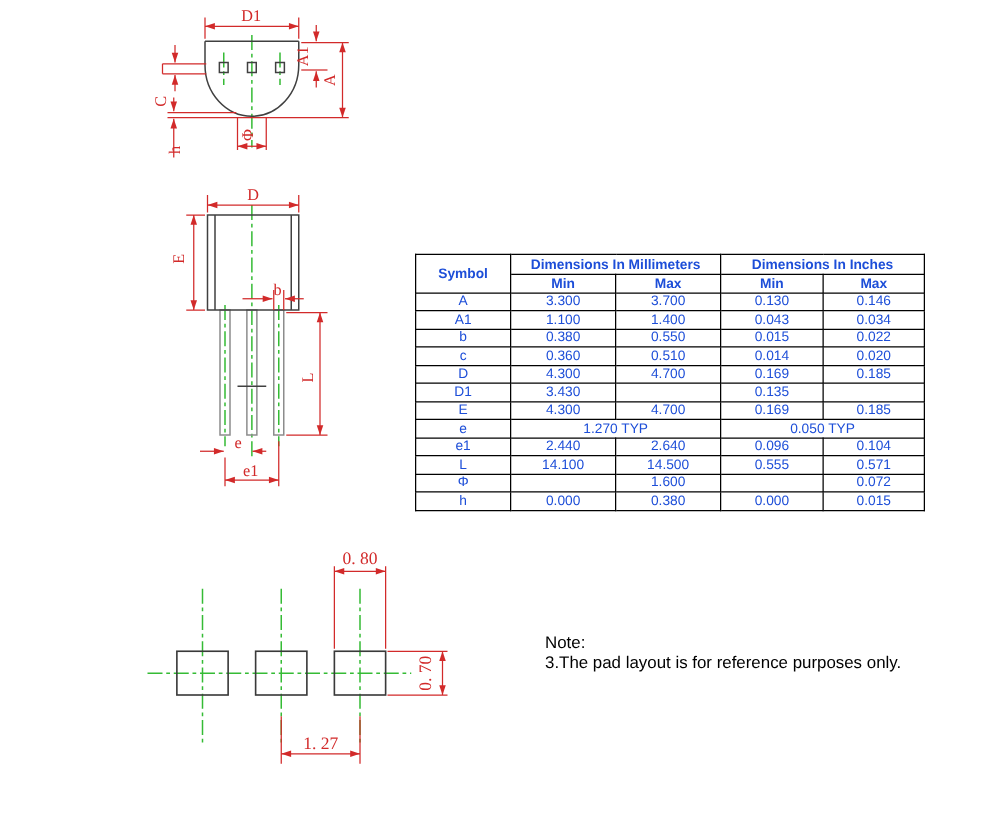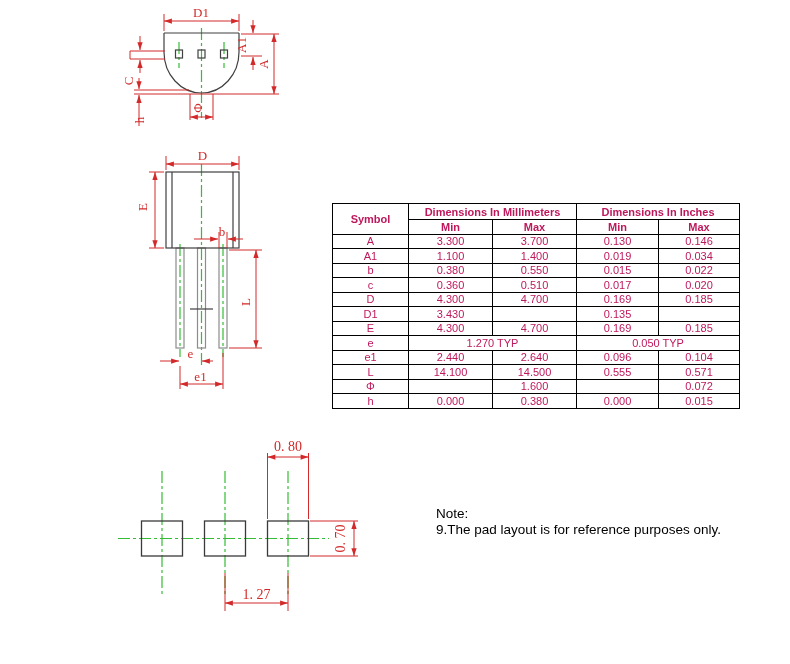--- a/index.html
+++ b/index.html
@@ -3,21 +3,21 @@
 <meta charset="utf-8">
 <style>
   html,body{margin:0;padding:0;background:#fff;}
   #canvas{position:relative;width:790px;height:664px;background:#ffffff;overflow:hidden;
           font-family:"Liberation Sans",sans-serif;margin-left:36px;}
   #drawing{position:absolute;left:0;top:0;}
   .dimlabel{font-family:"Liberation Serif",serif;font-size:13px;fill:#d22a2a;}
   .padlabel{font-family:"Liberation Serif",serif;font-size:14px;fill:#d22a2a;}
   
   #dim-table{position:absolute;left:296px;top:203px;border-collapse:collapse;table-layout:fixed;
-             width:407px;font-family:"Liberation Sans",sans-serif;color:#be185d;}
+             width:407px;font-family:"Liberation Sans",sans-serif;color:#1d4ed8;}
   #dim-table td,#dim-table th{border:1px solid #000;text-align:center;vertical-align:middle;
              padding:0;font-size:11px;line-height:12px;height:13.5px;overflow:hidden;}
   #dim-table th{font-weight:bold;}
   
   #notes{position:absolute;left:400px;top:506px;font-size:13.5px;line-height:16px;color:#000000;}
 </style>
 </head>
 <body>
 
 <div id="canvas">
@@ -169,35 +169,35 @@
       <td>A</td>
           <td>3.300</td>
           <td>3.700</td>
           <td>0.130</td>
           <td>0.146</td>
     </tr>
     <tr>
       <td>A1</td>
           <td>1.100</td>
           <td>1.400</td>
-          <td>0.019</td>
+          <td>0.043</td>
           <td>0.034</td>
     </tr>
     <tr>
       <td>b</td>
           <td>0.380</td>
           <td>0.550</td>
           <td>0.015</td>
           <td>0.022</td>
     </tr>
     <tr>
       <td>c</td>
           <td>0.360</td>
           <td>0.510</td>
-          <td>0.017</td>
+          <td>0.014</td>
           <td>0.020</td>
     </tr>
     <tr>
       <td>D</td>
           <td>4.300</td>
           <td>4.700</td>
           <td>0.169</td>
           <td>0.185</td>
     </tr>
     <tr>
@@ -245,16 +245,16 @@
           <td>0.000</td>
           <td>0.380</td>
           <td>0.000</td>
           <td>0.015</td>
     </tr>
   </tbody>
     </table>
 
   <div id="notes">
     <div>Note:</div>
-    <div>9.The pad layout is for reference purposes only.</div>
+    <div>3.The pad layout is for reference purposes only.</div>
   </div>
 
 </div>
 
 </body></html>

